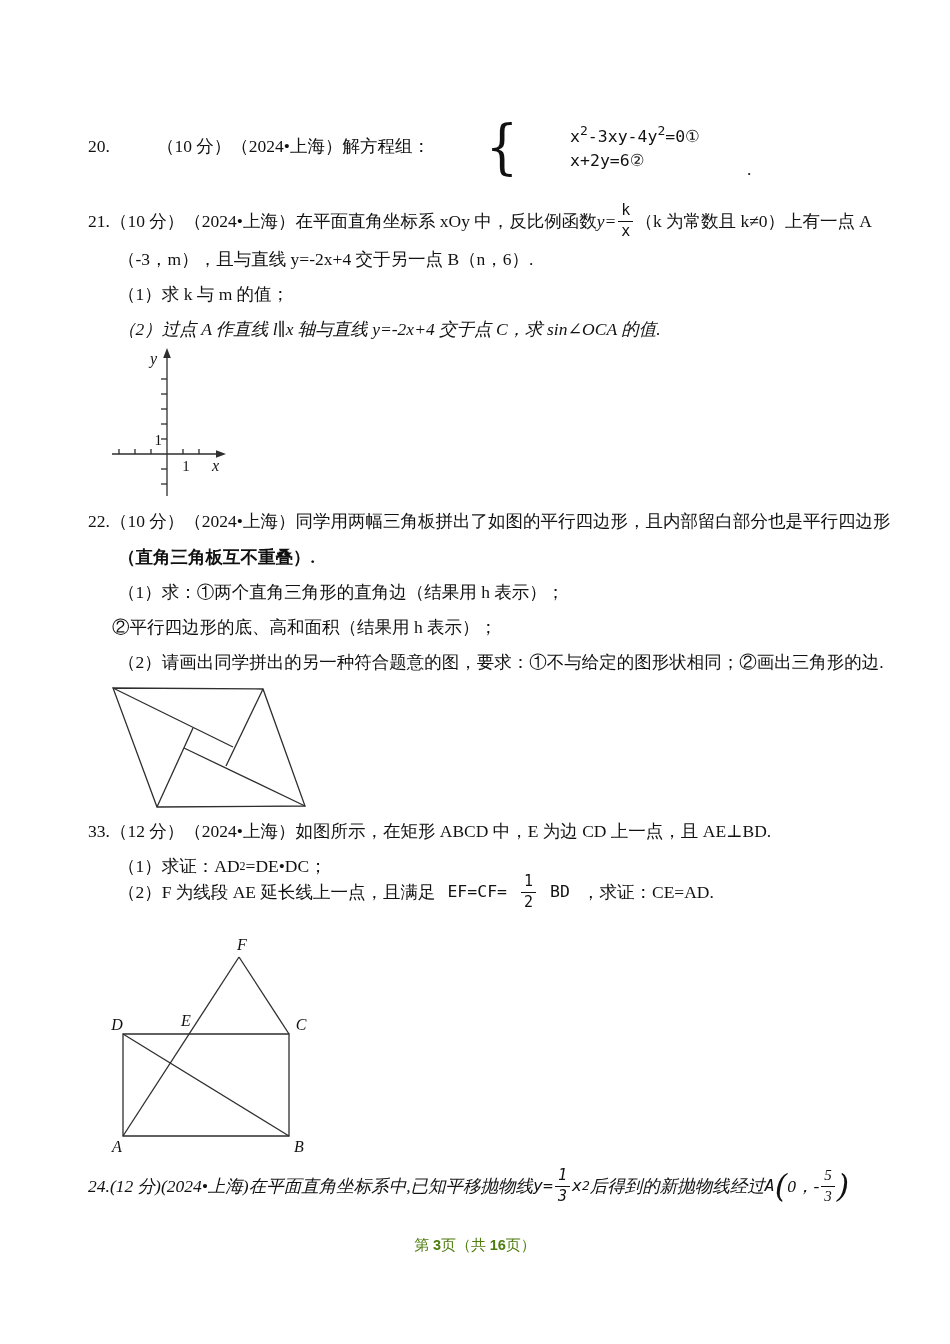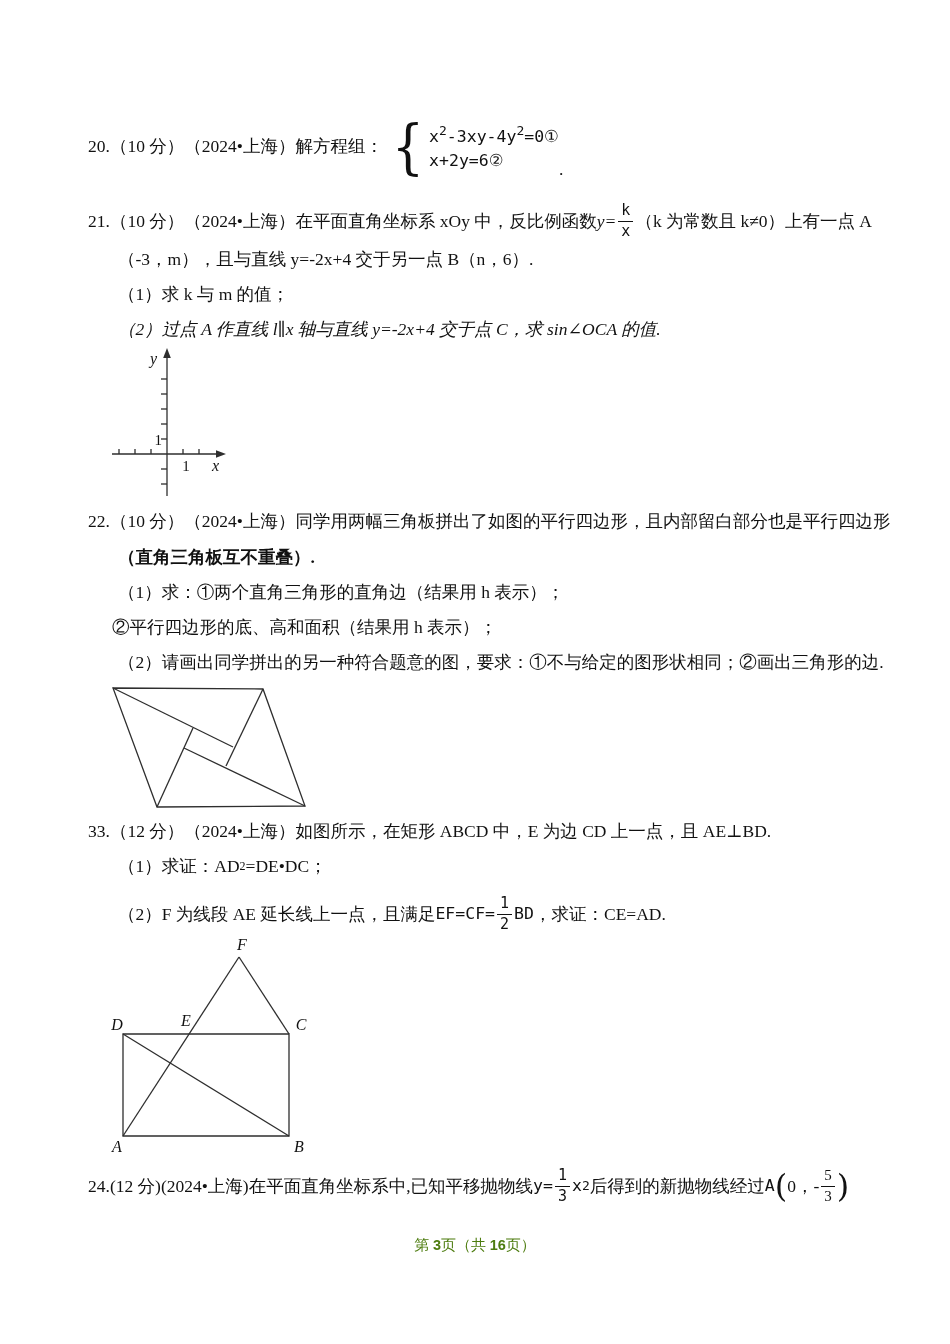--- a/index.html
+++ b/index.html
@@ -51,21 +51,21 @@
     position:absolute;left:0;right:0;top:1236px;
     text-align:center;font-size:15px;color:#4d7c0f;
   }
   .footer b{font-family:"Liberation Sans","DejaVu Sans",sans-serif;font-size:14.5px;}
 </style>
 </head>
 <body>
 
 <div class="page">
 
-  <div class="row" style="top:110px;left:88px;height:72px;">
+  <div class="row" style="top:110px;left:88px;height:72px;gap:47px;">
     <span>20.</span>
       <span>（10 分）（2024•上海）解方程组：</span>
     <span class="brace">{</span>
     <span class="eqcol">
       <span class="eq mono"><span>x</span><span class="msup">2</span><span>-3xy-4y</span><span class="msup">2</span><span>=0</span><span>①</span></span>
       <span class="eq mono"><span>x+2y=6</span><span>②</span></span>
     </span>
     <span style="align-self:flex-end;">.</span>
   </div>
 
@@ -139,21 +139,21 @@
 
   <div class="row" style="top:818px;left:88px;">
     <span>33.</span>
       <span>（12 分）（2024•上海）如图所示，在矩形 ABCD 中，E 为边 CD 上一点，且 AE⊥BD.</span>
   </div>
   <div class="row" style="top:853px;left:118px;">
     <span>（1）求证：AD</span>
       <span class="ssup">2</span>
       <span>=DE•DC；</span>
   </div>
-  <div class="row" style="top:891px;left:118px;height:46px;">
+  <div class="row" style="top:869px;left:118px;height:46px;gap:12px;">
     <span>（2）F 为线段 AE 延长线上一点，且满足</span>
     <span class="mono">EF=CF=</span>
     <span class="frac mono">
       <span class="fr-num">1</span>
       <span class="fr-den">2</span>
     </span>
     <span class="mono">BD</span>
     <span>，求证：CE=AD.</span>
   </div>
 
@@ -163,21 +163,21 @@
     <line x1="28" y1="200" x2="144" y2="21"></line>
     <line x1="144" y1="21" x2="194" y2="98"></line>
     <text class="var" x="147" y="14" text-anchor="middle">F</text>
     <text class="var" x="22" y="94" text-anchor="middle">D</text>
     <text class="var" x="91" y="90" text-anchor="middle">E</text>
     <text class="var" x="206" y="94" text-anchor="middle">C</text>
     <text class="var" x="22" y="216" text-anchor="middle">A</text>
     <text class="var" x="204" y="216" text-anchor="middle">B</text>
   </svg>
 
-  <div class="row" style="top:1160px;left:88px;height:52px;">
+  <div class="row" style="top:1160px;left:88px;height:52px;font-style:italic;">
     <span>24.</span>
       <span>(12 分)(2024•上海)在平面直角坐标系中,已知平移抛物线</span>
     <span class="mono">y=</span>
     <span class="frac mono">
       <span class="fr-num">1</span>
       <span class="fr-den">3</span>
     </span>
     <span class="mono">x</span>
       <span class="msup">2</span>
     <span>后得到的新抛物线经过</span>

